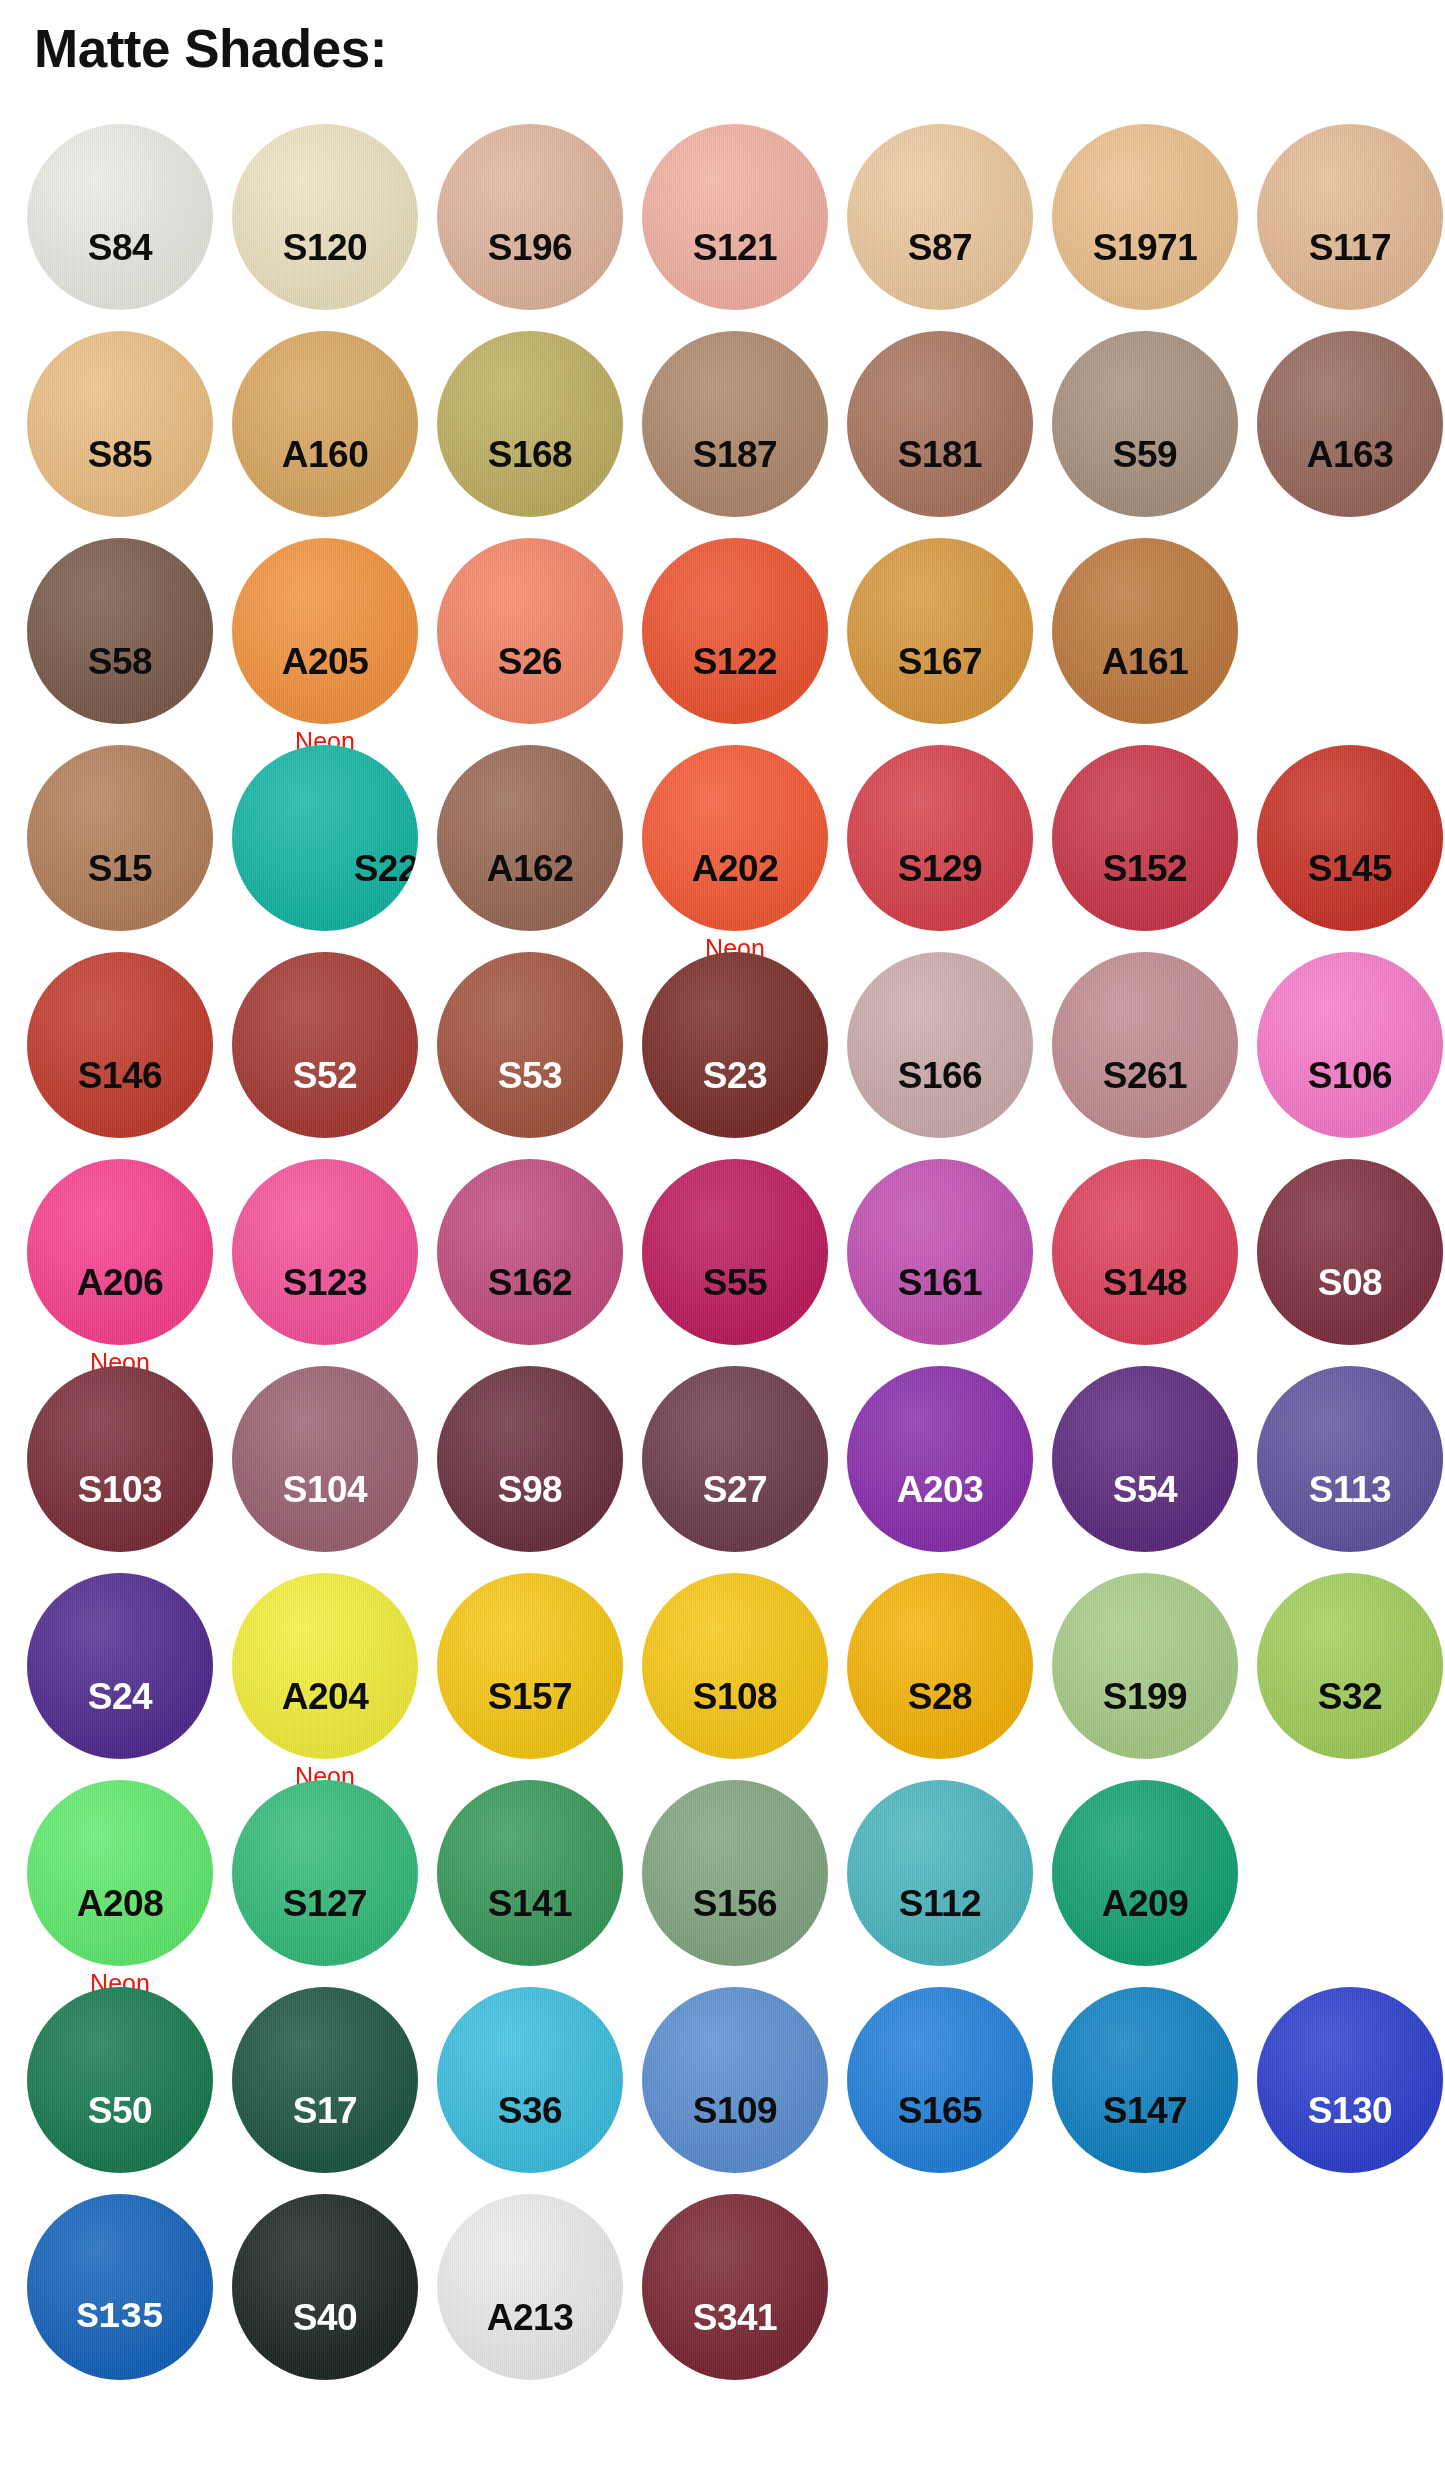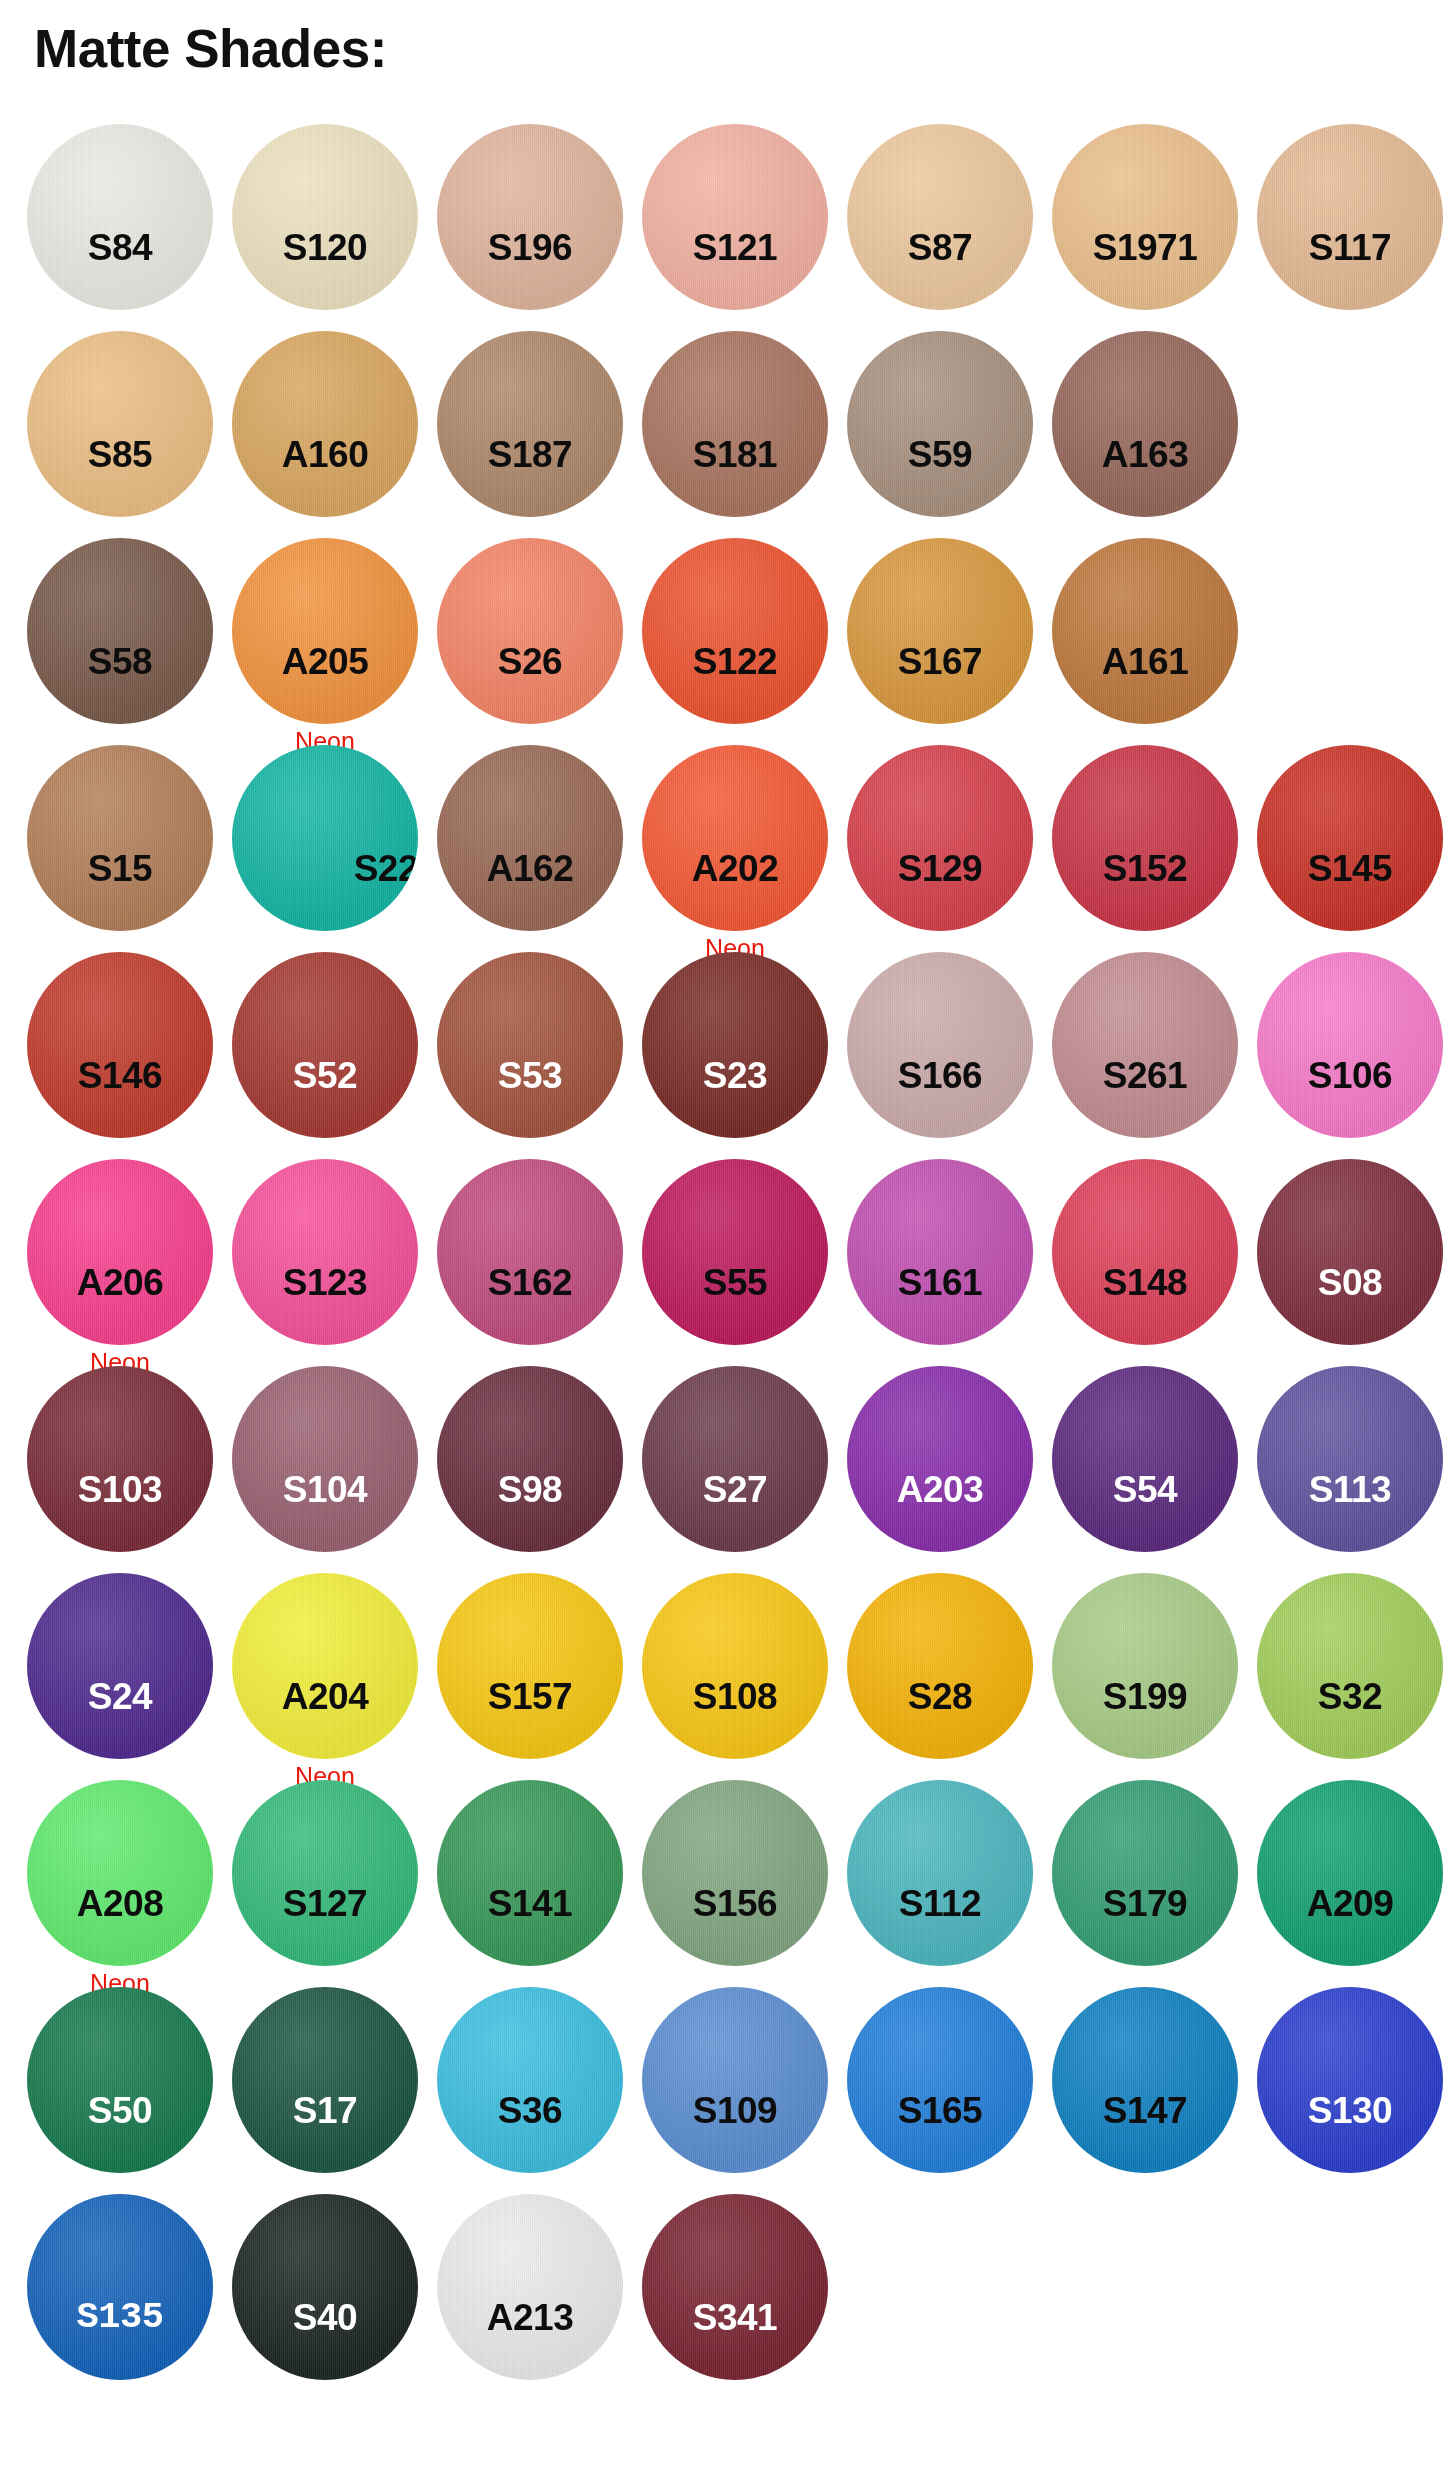--- a/index.html
+++ b/index.html
@@ -151,20 +151,25 @@
           <div class="swatch" style="background: rgb(238, 193, 133);">
             <div class="label dark">S85</div>
           </div>
         </div>
         <div class="cell">
           <div class="swatch" style="background: rgb(221, 169, 97);">
             <div class="label dark">A160</div>
           </div>
         </div>
         <div class="cell">
+          <div class="swatch" style="background: rgb(194, 178, 99);">
+            <div class="label dark">S168</div>
+          </div>
+        </div>
+        <div class="cell">
           <div class="swatch" style="background: rgb(177, 138, 108);">
             <div class="label dark">S187</div>
           </div>
         </div>
         <div class="cell">
           <div class="swatch" style="background: rgb(171, 118, 96);">
             <div class="label dark">S181</div>
           </div>
         </div>
         <div class="cell">
@@ -417,25 +422,20 @@
           </div>
         </div>
         <div class="cell">
           <div class="swatch" style="background: rgb(131, 168, 130);">
             <div class="label dark">S156</div>
           </div>
         </div>
         <div class="cell">
           <div class="swatch" style="background: rgb(76, 185, 194);">
             <div class="label dark">S112</div>
-          </div>
-        </div>
-        <div class="cell">
-          <div class="swatch" style="background: rgb(52, 160, 116);">
-            <div class="label dark">S179</div>
           </div>
         </div>
         <div class="cell">
           <div class="swatch" style="background: rgb(19, 164, 113);">
             <div class="label dark">A209</div>
           </div>
         </div>
       </div>
       <div class="row">
         <div class="cell">

